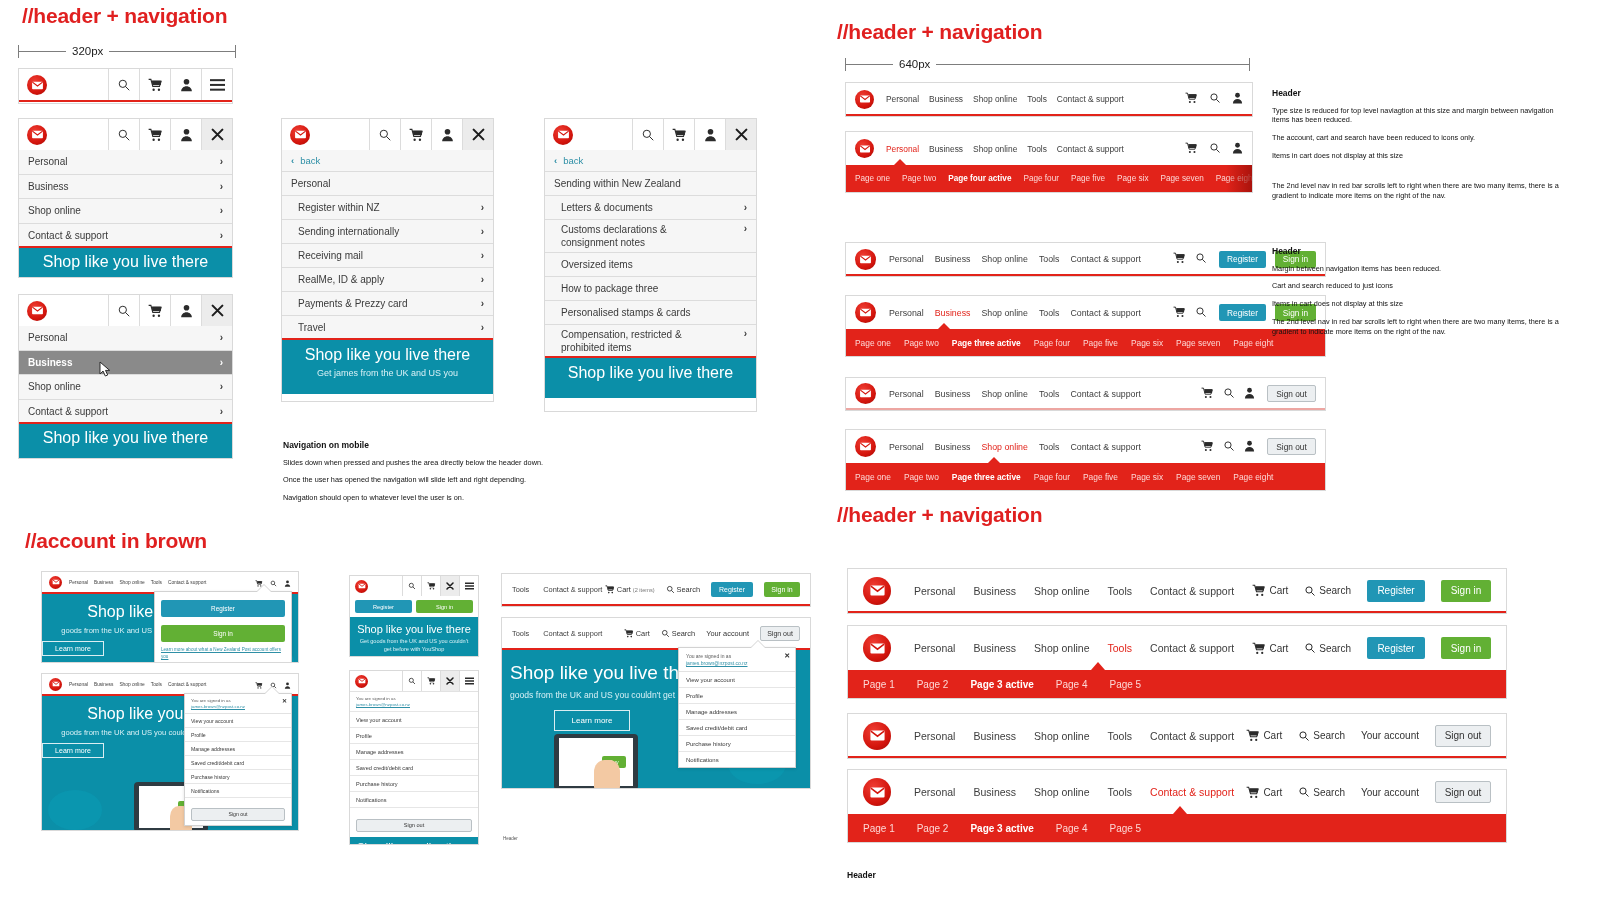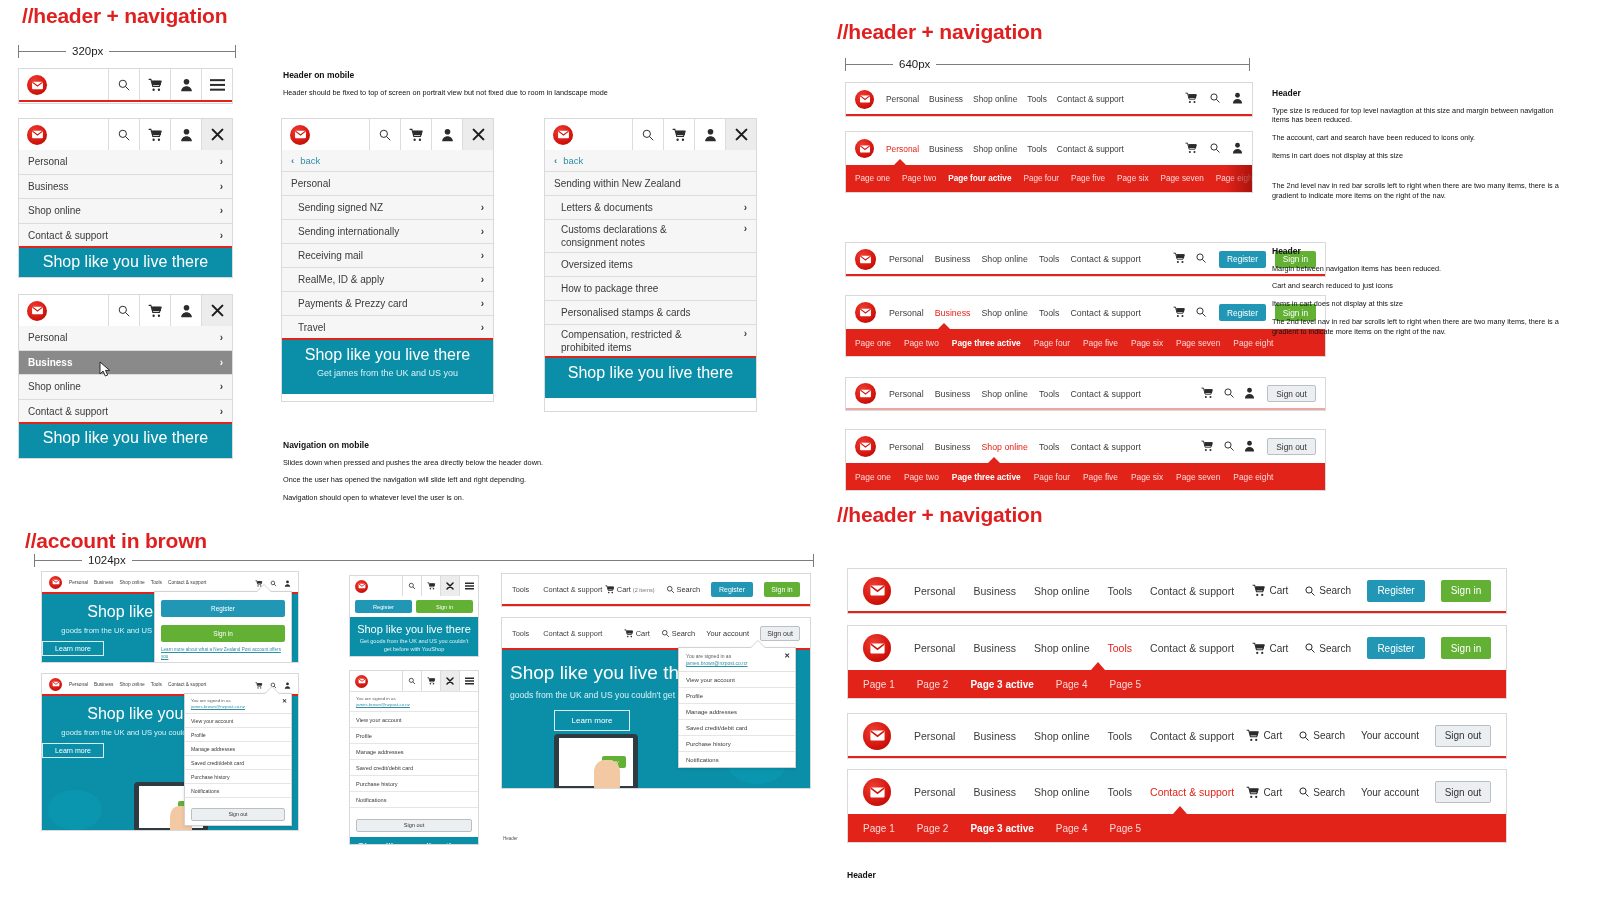--- a/index.html
+++ b/index.html
@@ -323,24 +323,20 @@
       <div class="mrow" style="height:24.6px;padding:0 9px;font-size:10px;border-bottom:2px solid #e2231a;">
         <span>Contact &amp; support</span>
           <span class="chev" style="font-size:10px;">›</span>
       </div>
     </div>
     <div class="promo" style="height:38px;padding:5px 0 0 0;">
       <div class="p-title" style="font-size:16px;text-align:center;">Shop like you live there</div>
     </div>
   </div>
 
-  <div class="abs" style="left:283px; top:70px; width:450px;">
-    <div class="note-h">Header on mobile</div>
-    <div class="note-p">Header should be fixed to top of screen on portrait view but not fixed due to room in landscape mode</div>
-  </div>
 
   <div class="frame" style="left:281px; top:118px; width:213px; height:284px; overflow:hidden;">
     <div class="hdr-row" style="height:31px;">
       <div class="logo" style="width:20px;height:20px;margin-left:8px;">
         <svg width="13" height="13" viewBox="0 0 24 24">
             <rect x="2" y="5" width="20" height="14" rx="1.5" fill="#fff"></rect>
             <path d="M2.6 5.8L12 13 21.4 5.8" stroke="#d3140c" stroke-width="2.1" fill="none"></path>
           </svg>
       </div>
       <div style="flex:1"></div>
@@ -372,21 +368,21 @@
     </div>
     <div class="backrow" style="height:22px;padding:0 9px;font-size:9.5px;">
       <span style="font-weight:bold;color:#2e8fa6;">‹</span>
       <span>back</span>
     </div>
     <div class="mlist">
       <div class="mrow head" style="height:24px;padding:0 9px;font-size:10px;">
         <span>Personal</span>
       </div>
       <div class="mrow" style="height:24px;padding:0 9px 0 16px;font-size:10px;">
-        <span>Sending signed NZ</span>
+        <span>Register within NZ</span>
           <span class="chev" style="font-size:10px;">›</span>
         </div>
       <div class="mrow" style="height:24px;padding:0 9px 0 16px;font-size:10px;">
         <span>Sending internationally</span>
           <span class="chev" style="font-size:10px;">›</span>
         </div>
       <div class="mrow" style="height:24px;padding:0 9px 0 16px;font-size:10px;">
         <span>Receiving mail</span>
           <span class="chev" style="font-size:10px;">›</span>
         </div>
@@ -930,26 +926,20 @@
       <a class="cur">Page 3 active</a>
       <a>Page 4</a>
       <a>Page 5</a>
     </div>
   </div>
 
   <div class="abs note-h" style="left:847px; top:870px;">Header</div>
 
   <div class="abs sec-title" style="left:25px; top:529px;">//account in brown</div>
 
-  <div class="measure" style="left:34px; top:554px; width:780px;">
-    <div class="line"></div>
-      <div class="cap l"></div>
-      <div class="cap r"></div>
-    <div class="lbl">1024px</div>
-  </div>
 
   <div class="frame" style="left:41px; top:571px; width:258px; height:92px; overflow:hidden;">
     <div class="hdr-row" style="height:20px;padding:0 7px;">
       <div class="logo" style="width:13px;height:13px;">
         <svg width="8" height="8" viewBox="0 0 24 24">
             <rect x="2" y="5" width="20" height="14" rx="1.5" fill="#fff"></rect>
             <path d="M2.6 5.8L12 13 21.4 5.8" stroke="#d3140c" stroke-width="2.6" fill="none"></path>
           </svg>
       </div>
       <div style="display:flex;gap:6px;margin-left:7px;font-size:4.8px;">

